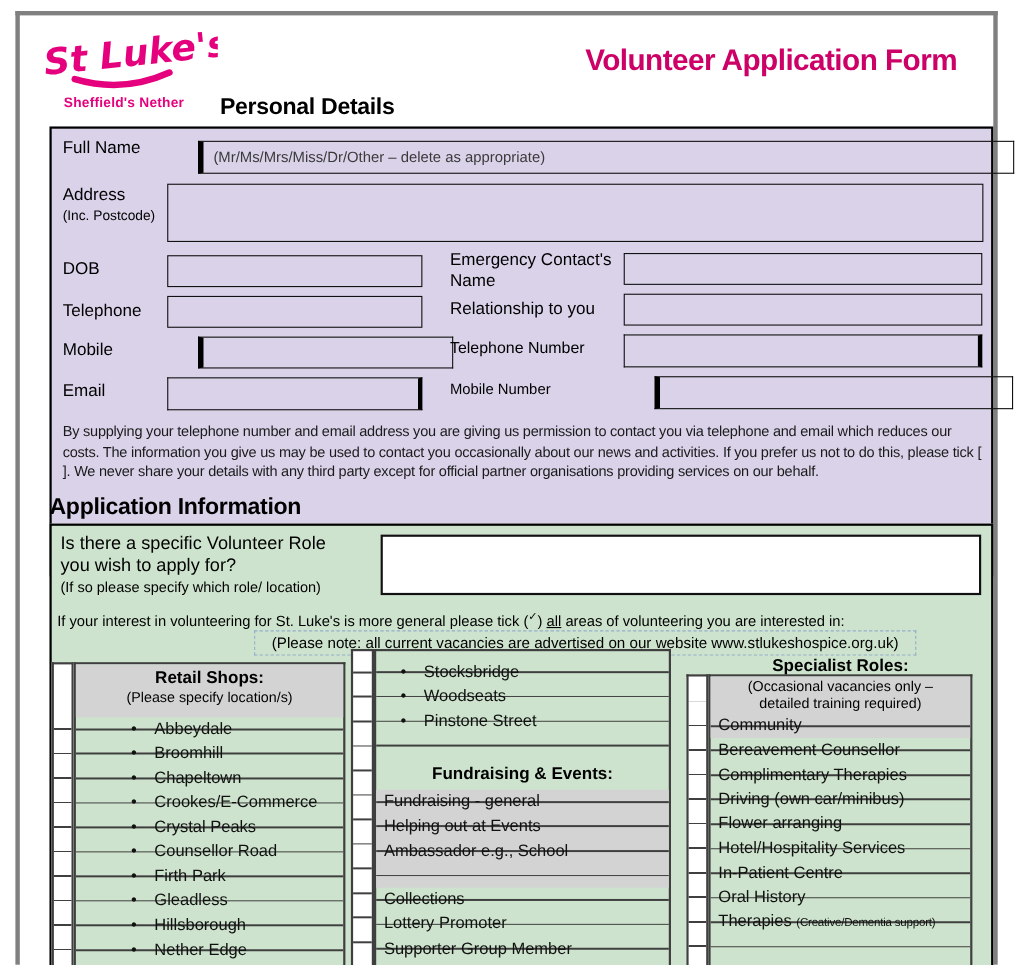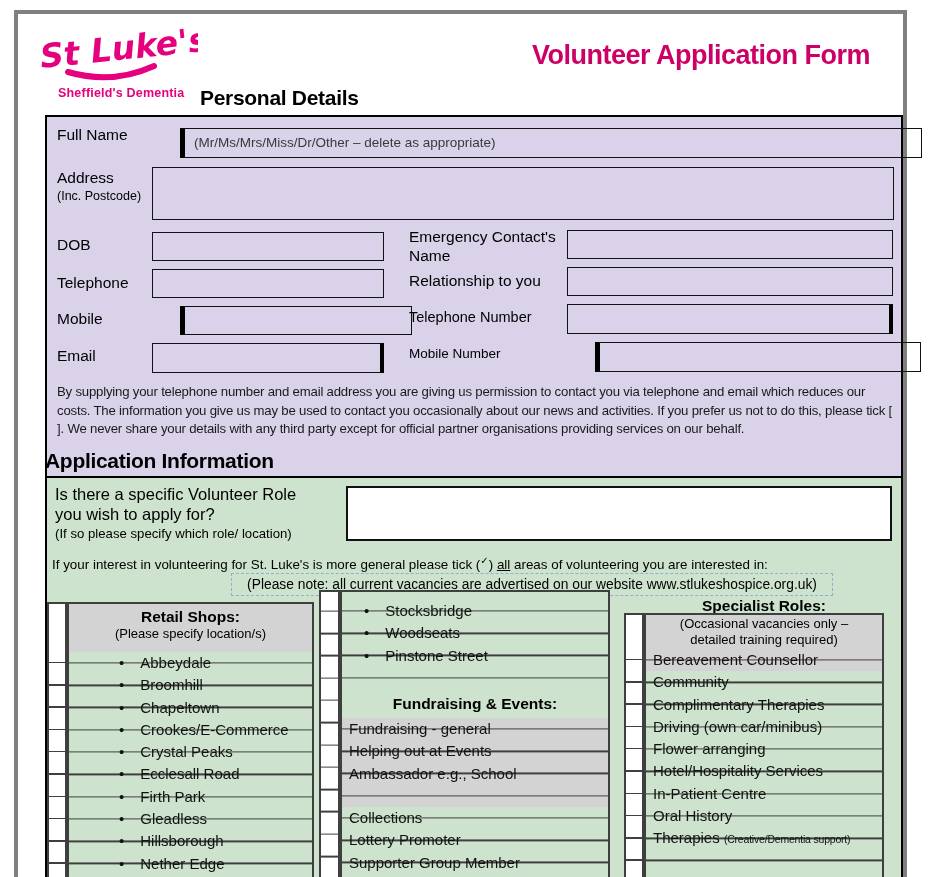--- a/index.html
+++ b/index.html
@@ -80,21 +80,21 @@
 </style>
 </head>
 <body>
 
 <div id="page">
 
   <svg id="logo" class="abs" viewBox="0 0 160 66">
     <text x="2" y="40" font-family="DejaVu Sans, sans-serif" font-size="33" font-weight="bold" font-style="italic" fill="#e5007d" transform="rotate(-6 80 33)">St Luke's</text>
     <path d="M30 52 Q 74 65 116 46" stroke="#e5007d" stroke-width="6" fill="none" stroke-linecap="round"></path>
   </svg>
-  <div id="logo-sub" class="abs">Sheffield's Dementia</div>
+  <div id="logo-sub" class="abs">Sheffield's Nether</div>
   <div id="form-title" class="abs">Volunteer Application Form</div>
   <div id="pd-heading" class="abs section-heading">Personal Details</div>
 
   <div id="pd-box" class="abs">
     <div class="abs lbl" style="left:10px; top:9px;">Full Name</div>
     <div class="abs inp thickleft hint-text" style="left:105px; top:11px; width:742px; height:30px;">(Mr/Ms/Mrs/Miss/Dr/Other – delete as appropriate)</div>
     <div class="abs lbl" style="left:10px; top:52px;">Address</div>
     <div class="abs lbl-sm" style="left:10px; top:72px;">(Inc. Postcode)</div>
     <div class="abs inp" style="left:105px; top:50px; width:742px; height:53px;"></div>
 
@@ -138,21 +138,21 @@
       <div id="col1-head" class="abs">
         <div class="col-head-title">Retail Shops:</div>
         <div class="col-head-sub">(Please specify location/s)</div>
       </div>
       <div id="col1-items" class="abs rowlines">
           <div class="item bullet-item"><span class="blt">•</span><span>Abbeydale</span></div>
           <div class="item bullet-item"><span class="blt">•</span><span>Broomhill</span></div>
           <div class="item bullet-item"><span class="blt">•</span><span>Chapeltown</span></div>
           <div class="item bullet-item"><span class="blt">•</span><span>Crookes/E-Commerce</span></div>
           <div class="item bullet-item"><span class="blt">•</span><span>Crystal Peaks</span></div>
-          <div class="item bullet-item"><span class="blt">•</span><span>Ecclesall Road</span></div>
+          <div class="item bullet-item"><span class="blt">•</span><span>Counsellor Road</span></div>
           <div class="item bullet-item"><span class="blt">•</span><span>Firth Park</span></div>
           <div class="item bullet-item"><span class="blt">•</span><span>Gleadless</span></div>
           <div class="item bullet-item"><span class="blt">•</span><span>Hillsborough</span></div>
           <div class="item bullet-item"><span class="blt">•</span><span>Nether Edge</span></div>
         </div>
     </div>
 
     <div id="cb2" class="abs cb">
         <div class="cb-inner rowlines"></div>
       </div>
@@ -180,22 +180,22 @@
       </div>
     <div id="col3" class="abs">
       <div id="c3title" class="abs col-head-title">Specialist  Roles:</div>
       <div id="c3box" class="abs">
         <div id="c3gray" class="abs">
           <div>(Occasional vacancies only –</div>
           <div>detailed training required)</div>
         </div>
         <div id="c3items" class="abs">
           <div>
+              <div class="item plain-item"><span>Community</span></div>
               <div class="item plain-item"><span>Bereavement Counsellor</span></div>
-              <div class="item plain-item"><span>Community</span></div>
               <div class="item plain-item"><span>Complimentary Therapies</span></div>
               <div class="item plain-item"><span>Driving (own car/minibus)</span></div>
               <div class="item plain-item"><span>Flower arranging</span></div>
               <div class="item plain-item"><span>Hotel/Hospitality Services</span></div>
               <div class="item plain-item"><span>In-Patient Centre</span></div>
               <div class="item plain-item"><span>Oral History</span></div>
             </div>
           <div class="item plain-item"><span>Therapies</span> <span id="therapies-note">(Creative/Dementia support)</span></div>
         </div>
       </div>

